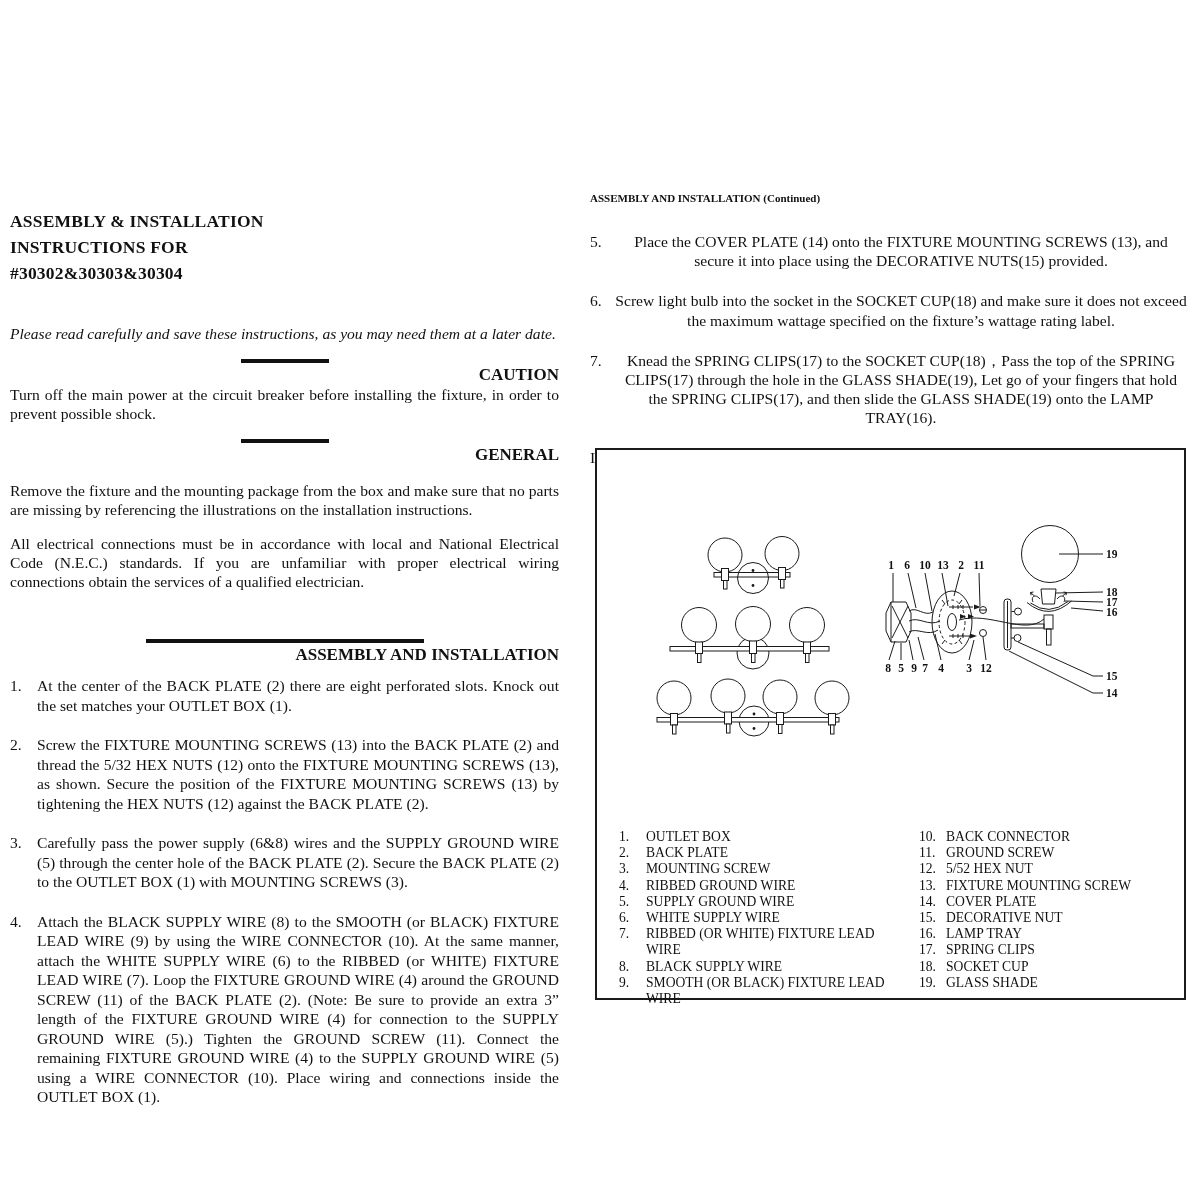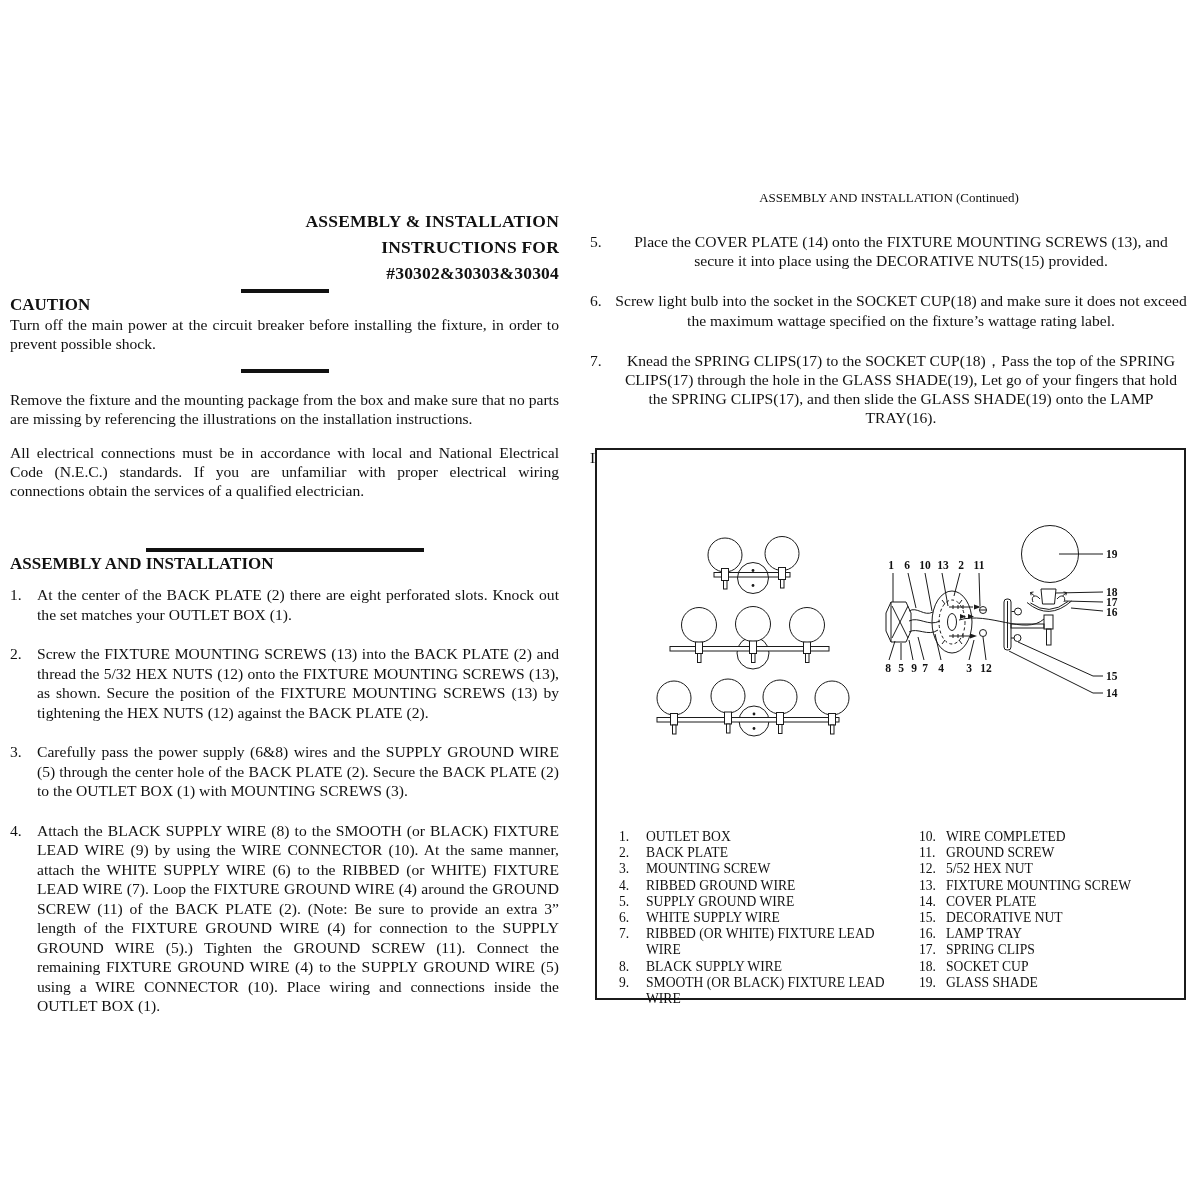--- a/index.html
+++ b/index.html
@@ -5,38 +5,38 @@
   html,body{margin:0;padding:0;}
   body{
     width:1200px;height:1200px;background:#ffffff;color:#111;
     font-family:"Liberation Serif", serif;
     -webkit-font-smoothing:antialiased;
   }
   .page{position:relative;width:1200px;height:1200px;background:#fff;overflow:hidden;}
 
   
   .col-left{position:absolute;left:10px;top:208px;width:549px;}
-  .doc-title{ text-align:right;font-weight:bold;font-size:17.5px;line-height:26px;letter-spacing:.2px;}
+  .doc-title{ text-align:left;font-weight:bold;font-size:17.5px;line-height:26px;letter-spacing:.2px;}
   .intro{font-style:italic;font-size:15.6px;line-height:19.5px;margin-top:38px;text-align:justify;}
-  .rule-heading{margin:3px auto 0;text-align:left;}
+  .rule-heading{margin:3px auto 0;text-align:right;}
   .rule-heading .rule{height:4px;background:#111;margin:0 auto 2px;}
   .rule-heading .rule.w-small{width:88px;}
   .rule-heading .rule.w-large{width:278px;}
   .rule-heading .label{font-weight:bold;font-size:17px;line-height:19px;}
   .para{font-size:15.6px;line-height:19px;text-align:justify;margin-top:1px;}
   .para.spaced{margin-top:17px;}
   .steps{margin-top:12px;}
   .step-row{display:flex;margin-bottom:20px;font-size:15.6px;line-height:19.5px;}
   .step-num{width:27px;flex-shrink:0;}
   .step-text{flex:1;text-align:justify;}
   .assembly-block{margin-top:48px;}
 
   
   .col-right{position:absolute;left:590px;top:188px;width:598px;}
-  .cont-heading{text-align:center;font-weight:normal;font-size:13px;line-height:20px;}
+  .cont-heading{text-align:left;font-weight:bold;font-size:11px;line-height:20px;}
   .col-right .steps{margin-top:24px;}
   .col-right .step-row{margin-bottom:21px;line-height:19.2px;}
   .col-right .step-num{width:24px;}
   .col-right .step-text{text-align:center;}
   .completed{font-size:15.6px;margin-top:4px;}
 
   
   .diagram-box{
     position:absolute;left:595px;top:448px;width:591px;height:552px;
     border:2px solid #1b1b1b;box-sizing:border-box;background:#fff;
@@ -56,29 +56,31 @@
 
 <div class="page">
 
   <div class="col-left">
     <div class="doc-title">
       <div>ASSEMBLY &amp; INSTALLATION</div>
       <div>INSTRUCTIONS FOR</div>
       <div>#30302&amp;30303&amp;30304</div>
     </div>
 
+    <p class="intro">Please read carefully and save these instructions, as you may need them at a later date.</p>
 
     <div class="rule-heading">
       <div class="rule w-small"></div>
       <div class="label">CAUTION</div>
     </div>
     <p class="para">Turn off the main power at the circuit breaker before installing the fixture, in order to prevent possible shock.</p>
 
     <div class="rule-heading" style="margin-top:7px">
       <div class="rule w-small"></div>
+      <div class="label">GENERAL</div>
     </div>
     <p class="para spaced">Remove the fixture and the mounting package from the box and make sure that no parts are missing by referencing the illustrations on the installation instructions.</p>
     <p class="para">All electrical connections must be in accordance with local and National Electrical Code (N.E.C.) standards.  If you are unfamiliar with proper electrical wiring connections obtain the services of a qualified electrician.</p>
 
     <div class="rule-heading assembly-block">
       <div class="rule w-large"></div>
       <div class="label">ASSEMBLY AND INSTALLATION</div>
     </div>
 
     <div class="steps">
@@ -342,21 +344,21 @@
 
           <div class="part-row">
             <span class="part-num">9.</span>
             <span class="part-label">SMOOTH (OR BLACK) FIXTURE LEAD WIRE</span>
           </div>
         </div>
       <div class="parts-col right">
 
           <div class="part-row">
             <span class="part-num">10.</span>
-            <span class="part-label">WIRE COMPLETED</span>
+            <span class="part-label">BACK CONNECTOR</span>
           </div>
 
           <div class="part-row">
             <span class="part-num">11.</span>
             <span class="part-label">GROUND SCREW</span>
           </div>
 
           <div class="part-row">
             <span class="part-num">12.</span>
             <span class="part-label">5/52 HEX NUT</span>

